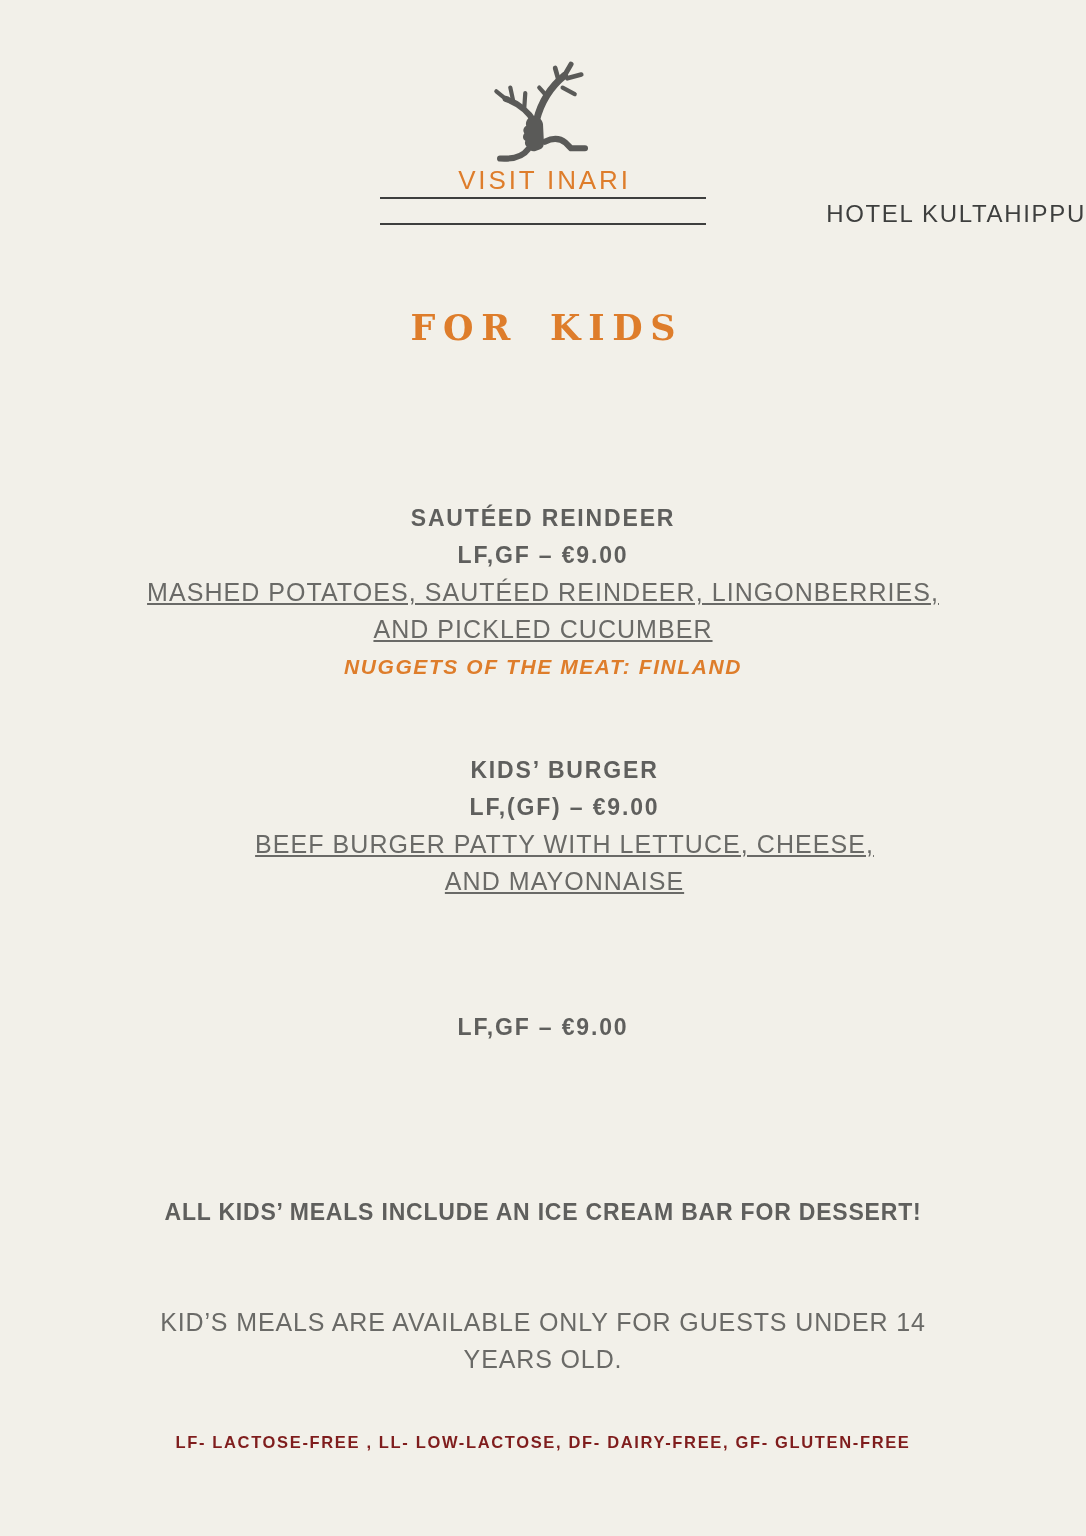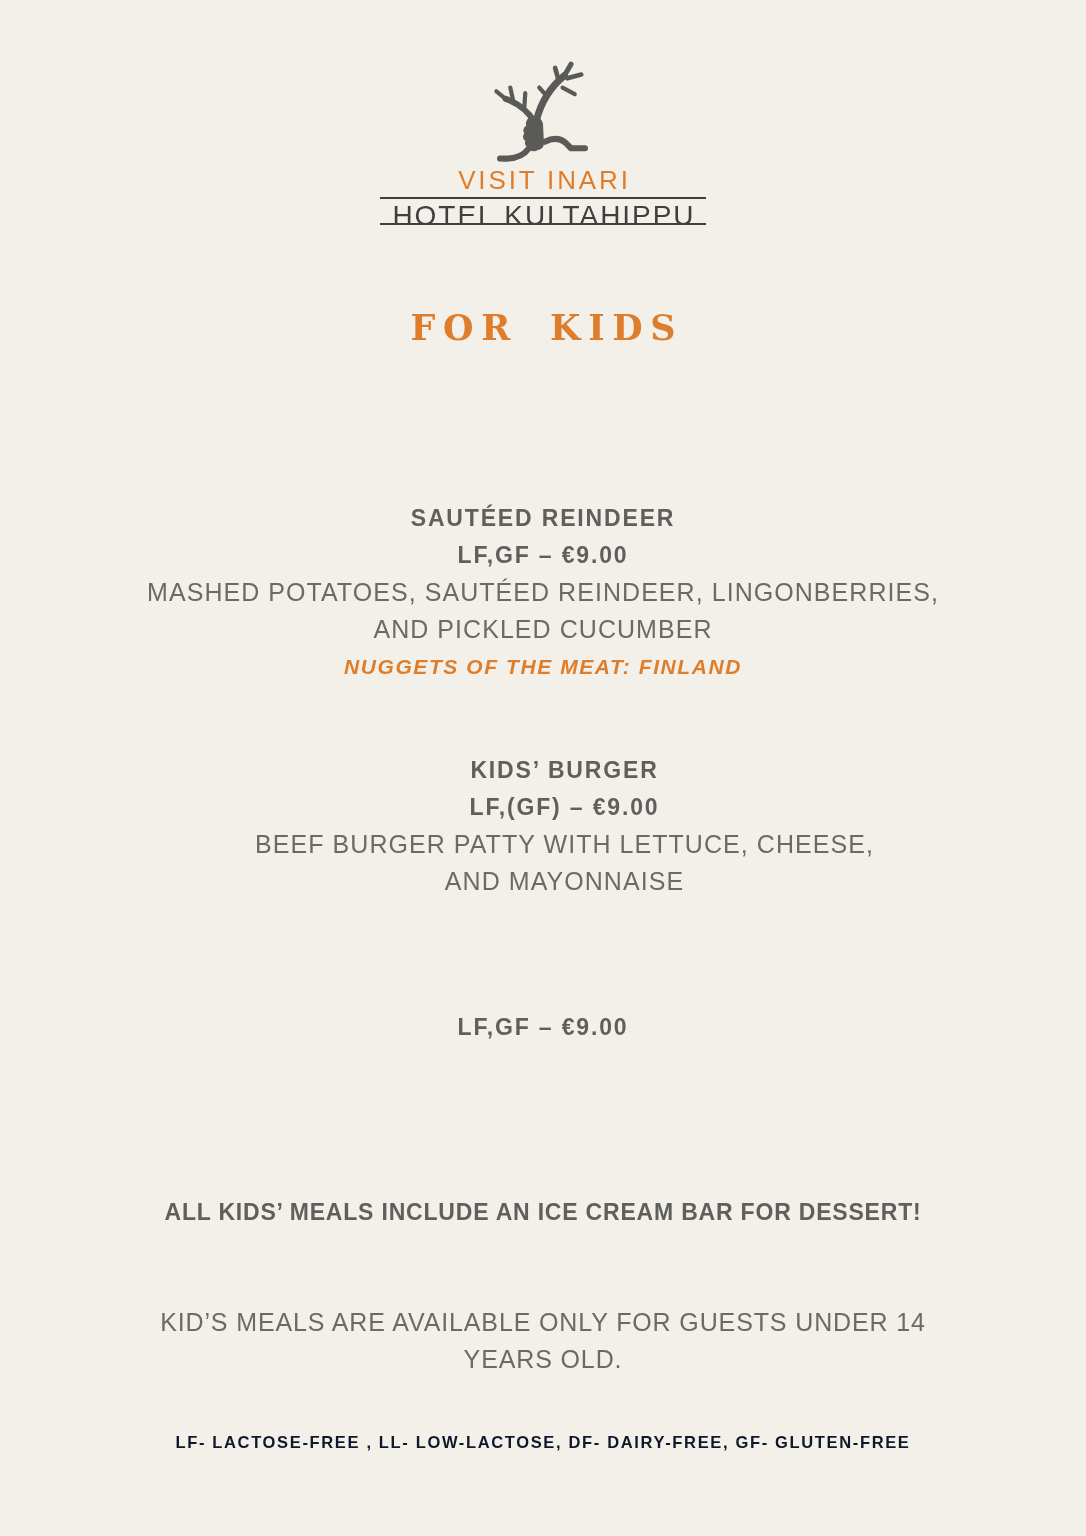--- a/index.html
+++ b/index.html
@@ -43,25 +43,26 @@
     left: 50%;
     transform: translateX(-50%);
     width: 326px;
     height: 2px;
     background: var(--dark);
   }
   .rule-1 { top: 189px; }
   .rule-2 { top: 215px; }
   .hotel {
     top: 192px;
-    font-size: 28px;
+    font-size: 24px;
     letter-spacing: 0.07em;
     padding-left: 0.07em;
     color: var(--dark);
     font-weight: 400;
+    text-align: right;
   }
 
   
   .menu-title {
     top: 299px;
     font-family: "DejaVu Serif", serif;
     font-weight: 700;
     font-size: 35px;
     letter-spacing: 0.22em;
     padding-left: 0.22em;
@@ -75,20 +76,21 @@
     font-weight: 700;
     font-size: 23px;
     letter-spacing: 0.08em;
     color: var(--heading);
   }
   .item-desc {
     font-weight: 400;
     font-size: 25px;
     letter-spacing: 0.042em;
     color: var(--text);
+    text-decoration: underline;
   }
   .item-origin {
     font-style: italic;
     font-weight: 600;
     font-size: 21px;
     letter-spacing: 0.075em;
     color: var(--accent);
   }
   .item-1 { top: 492px; }
   .item-2 { top: 744px; padding-left: 43px; }
@@ -110,21 +112,21 @@
     font-size: 25px;
     letter-spacing: 0.035em;
     color: var(--text);
   }
   .legend {
     top: 1421px;
     line-height: 26px;
     font-weight: 600;
     font-size: 16.5px;
     letter-spacing: 0.1em;
-    color: #0f172a;
+    color: #7f1d1d;
   }
 </style>
 </head>
 <body>
 
 <div class="page">
 
   <div class="logo-mark">
     <svg viewBox="0 0 120 110" width="112" height="104" aria-hidden="true">
       <g stroke="currentColor" fill="none" stroke-linecap="round" stroke-linejoin="round">

